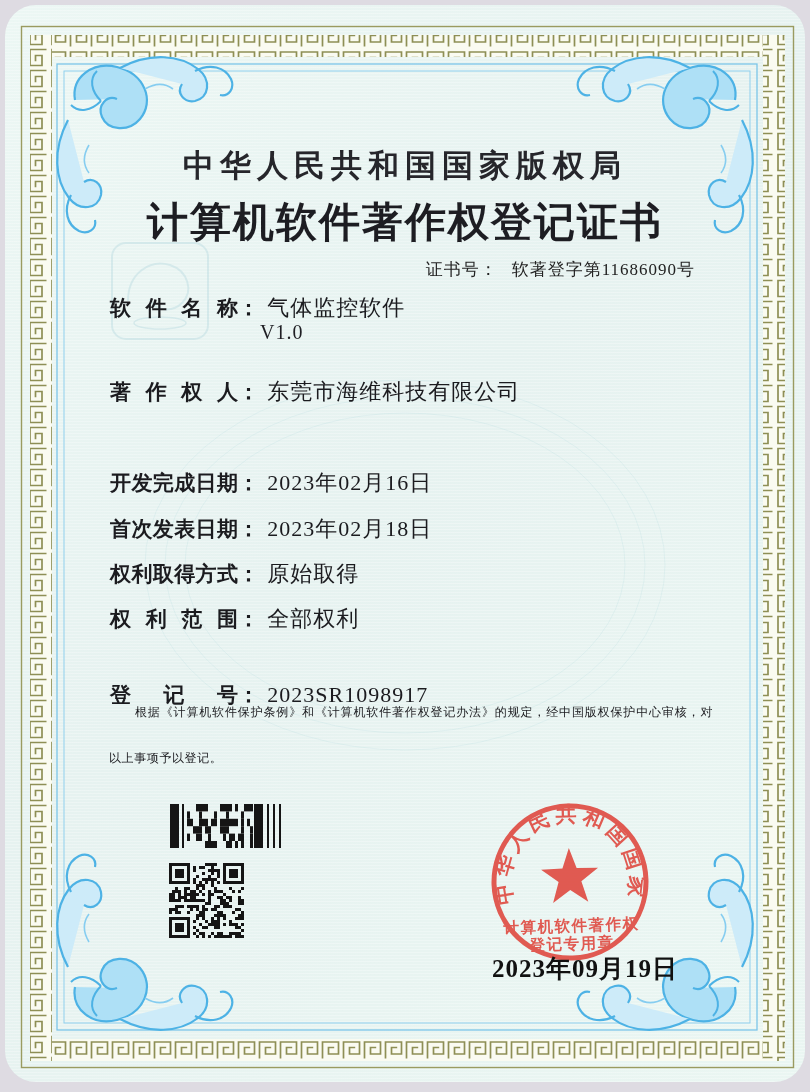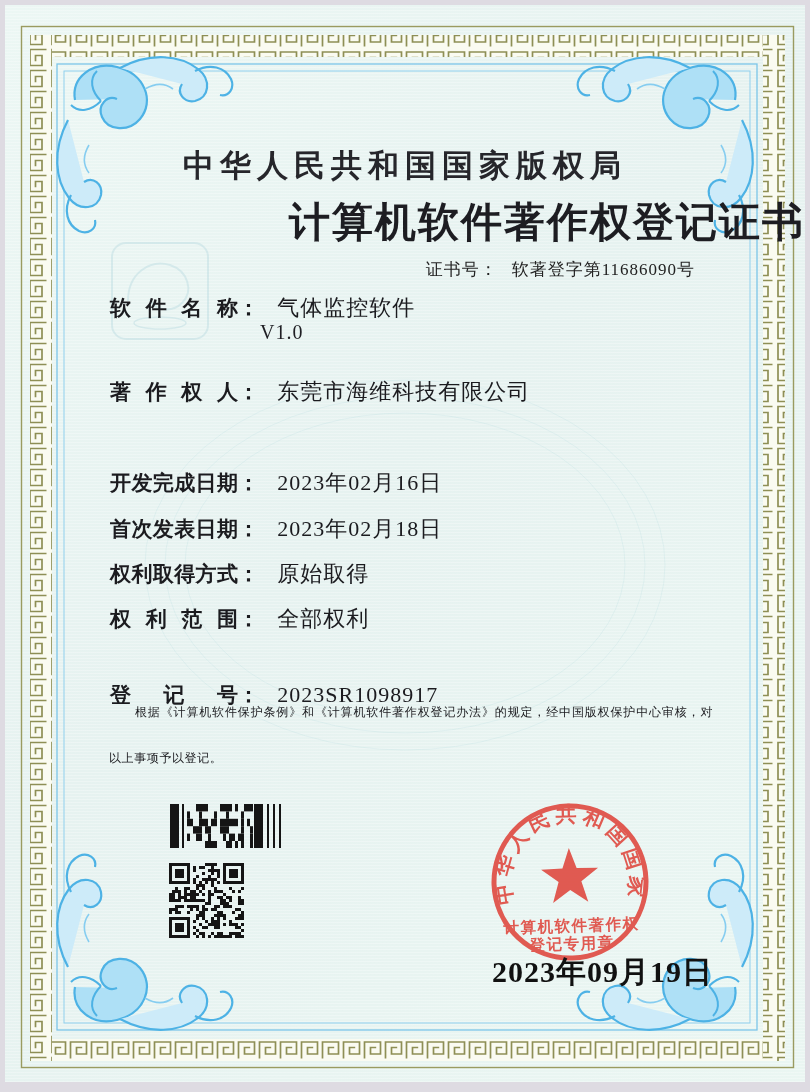--- a/index.html
+++ b/index.html
@@ -7,63 +7,64 @@
     width:810px;height:1092px;
     background:#dedbe2;
     font-family:"Liberation Serif","DejaVu Serif",serif;
     position:relative;overflow:hidden;
   }
   .certificate{
     position:absolute;left:5px;top:5px;right:5px;bottom:10px;
     background:
       repeating-linear-gradient(0deg, rgba(255,255,255,.28) 0 1px, rgba(0,0,0,0) 1px 3px),
       linear-gradient(135deg,#ecf7f4 0%,#e6f2f0 45%,#eaf6f2 100%);
+    border-radius: 31px;
   }
   .border-layer{position:absolute;inset:0;pointer-events:none;}
   .content{position:absolute;inset:0;color:#1f1f24;}
 
   .title-authority{
     position:absolute;top:140px;left:0;width:100%;
     text-align:center;font-size:31px;font-weight:600;letter-spacing:6px;
     color:#26262b;
   }
   .title-cert{
     position:absolute;top:190px;left:0;width:100%;
-    text-align:right;font-size:41px;font-weight:700;letter-spacing:2px;
+    text-align:center;font-size:41px;font-weight:700;letter-spacing:2px;
     color:#1d1d22;
   }
   .certno{
     position:absolute;top:253px;right:110px;
     font-size:17px;letter-spacing:1px;color:#222;
   }
   .certno .certno-value{margin-left:14px;margin-top:14px;}
 
   .row{position:absolute;left:105px;font-size:21px;color:#1b1b1f;white-space:nowrap;}
   .flabel{
     display:inline-block;width:128px;
     text-align:justify;text-align-last:justify;
     font-weight:600;vertical-align:baseline;
   }
   .colon{font-weight:600;}
-  .fvalue{margin-left:13px;font-size:22px;letter-spacing:1px;}
+  .fvalue{margin-left:3px;font-size:22px;letter-spacing:1px;}
   .fvalue2{position:absolute;left:255px;top:316px;font-size:20px;letter-spacing:1px;}
 
   .statement{
     position:absolute;left:104px;top:684px;width:604px;
     font-size:12px;line-height:46px;letter-spacing:0.6px;
     text-indent:26px;text-align:justify;color:#1b1b1f;
   }
 
   .barcode-box{position:absolute;left:165px;top:799px;}
   .qrcode-box{position:absolute;left:164px;top:858px;}
 
   .seal-box{position:absolute;left:478px;top:790px;width:174px;height:174px;}
   .issue-date{
     position:absolute;left:487px;top:947px;
-    font-size:30px;letter-spacing:1px;color:#111;font-weight:600;
+    font-size:25px;letter-spacing:1px;color:#111;font-weight:600;
   }
 </style>
 </head>
 <body>
 
 <div class="certificate">
 
   <svg class="border-layer" width="800" height="1077" viewBox="0 0 800 1077" xmlns="http://www.w3.org/2000/svg">
     <defs>
       <pattern id="mh" width="21" height="22" patternUnits="userSpaceOnUse">

